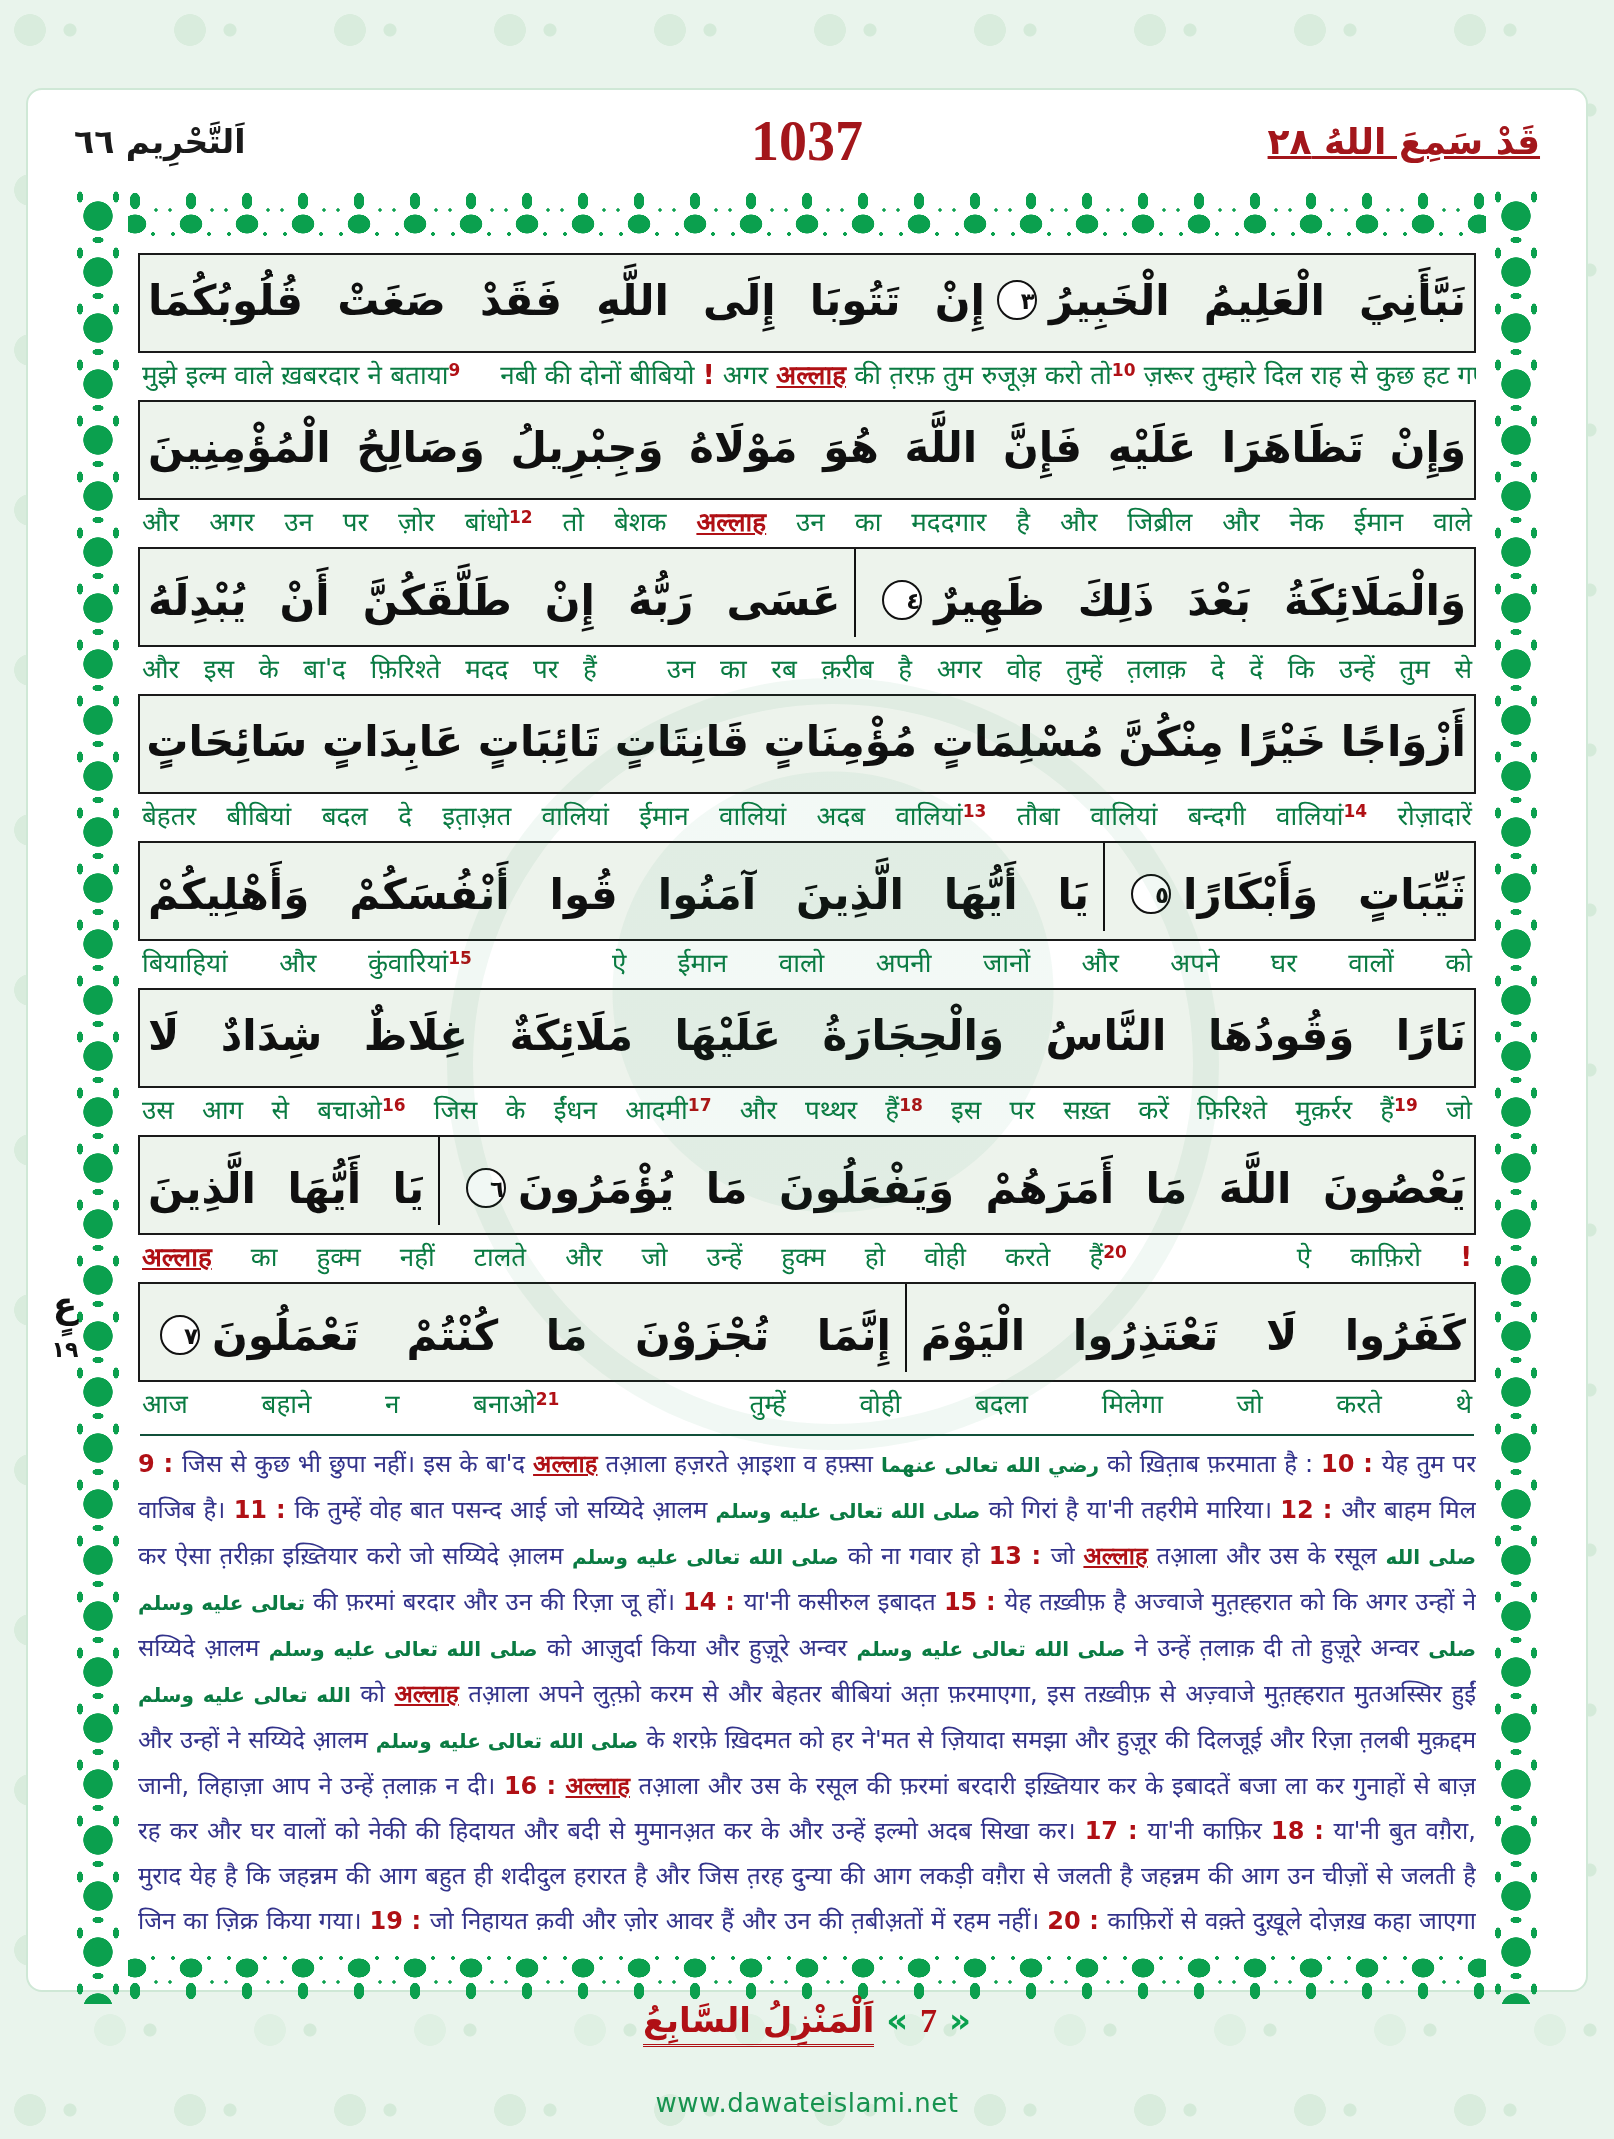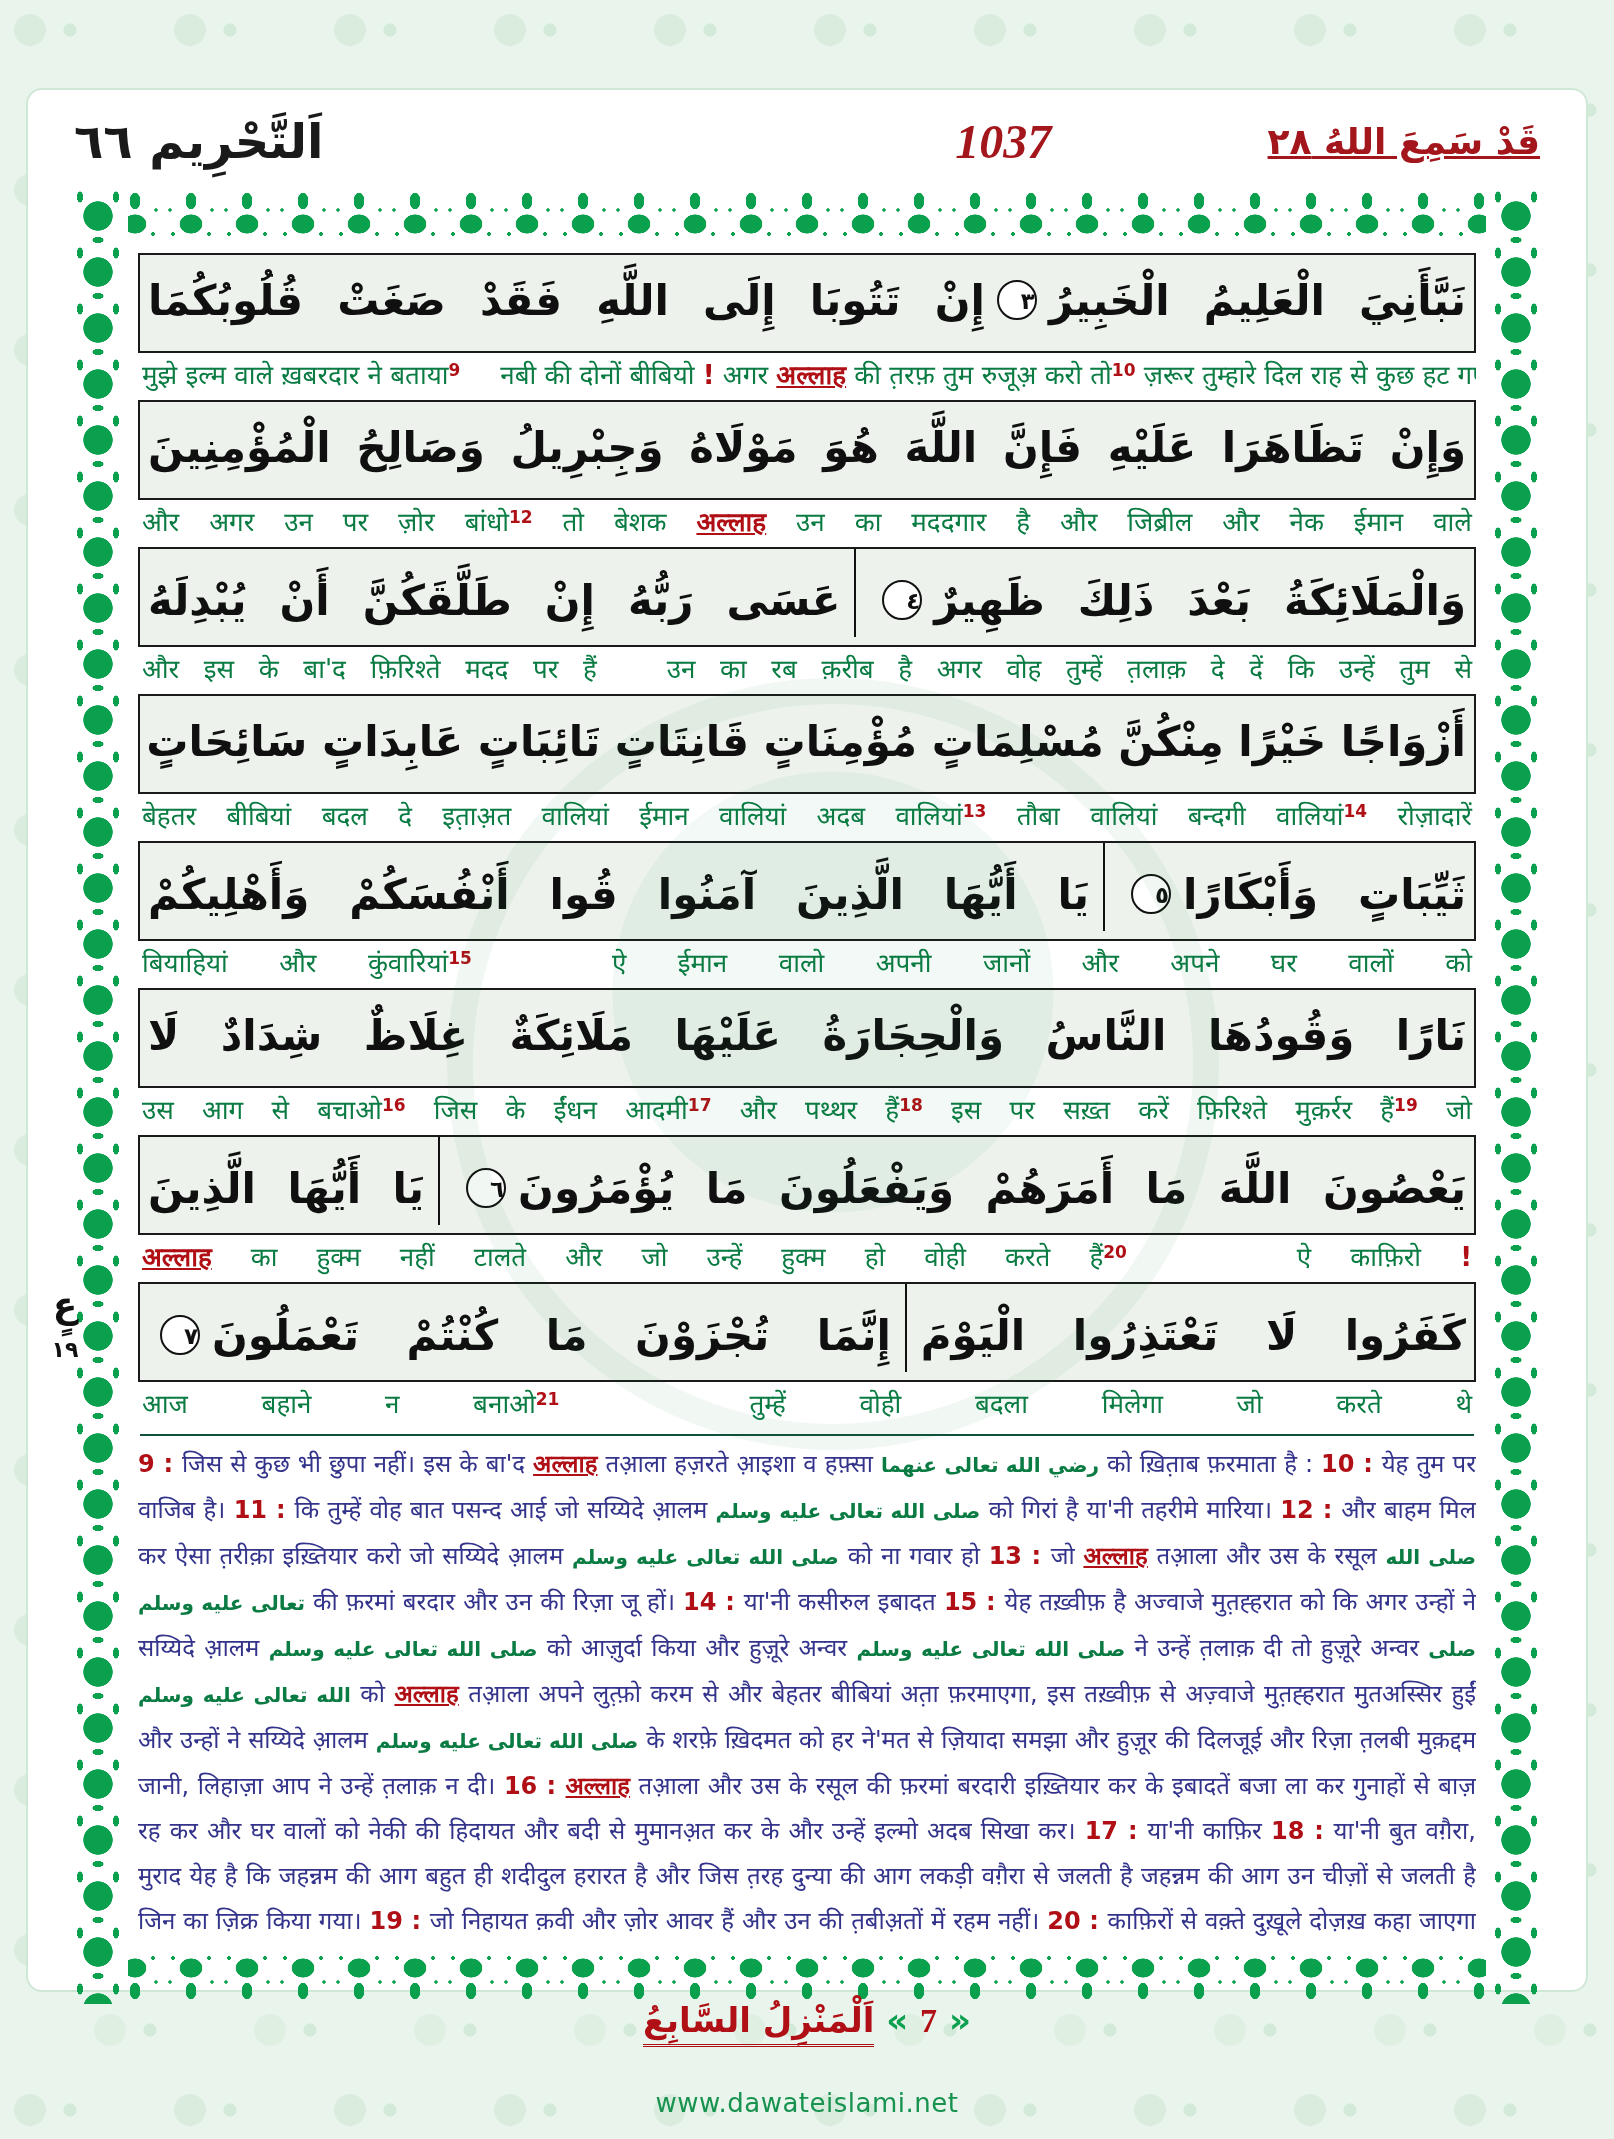--- a/index.html
+++ b/index.html
@@ -19,22 +19,22 @@
     background-size:160px 160px;
   }
   .panel{
     position:absolute;left:26px;right:26px;top:88px;height:1900px;
     background:#ffffff;border:2px solid #cfe8d6;border-radius:16px;
   }
   .header{
     display:flex;align-items:center;height:82px;padding:10px 46px 0 46px;
   }
   .header>div{flex:1;}
-  .surah-title{font-size:48px;font-weight:bold;color:#1a1a1a;text-align:left;}
-  .page-number{font-family:"Liberation Serif","DejaVu Serif",serif;font-size:48px;font-weight:bold;color:#a3161b;text-align:right;font-style:italic;}
+  .surah-title{font-size:33px;font-weight:bold;color:#1a1a1a;text-align:left;}
+  .page-number{font-family:"Liberation Serif","DejaVu Serif",serif;font-size:56px;font-weight:bold;color:#a3161b;text-align:center;}
   .para-title{font-size:36px;font-weight:bold;color:#a3161b;text-align:right;text-decoration:underline;}
 
   .frame{position:relative;margin:6px 40px 0 40px;}
   .orn-h{
     height:60px;margin:0 60px;
     background-image:
       radial-gradient(ellipse 9px 14px at 28px 13px, #0BA04E 58%, rgba(0,0,0,0) 61%),
       radial-gradient(circle 4px at 28px 13px, #ffffff 55%, rgba(0,0,0,0) 62%),
       radial-gradient(ellipse 19px 16px at 28px 36px, #0BA04E 58%, rgba(0,0,0,0) 61%),
       radial-gradient(circle 6px at 28px 36px, #ffffff 52%, rgba(0,0,0,0) 60%),

